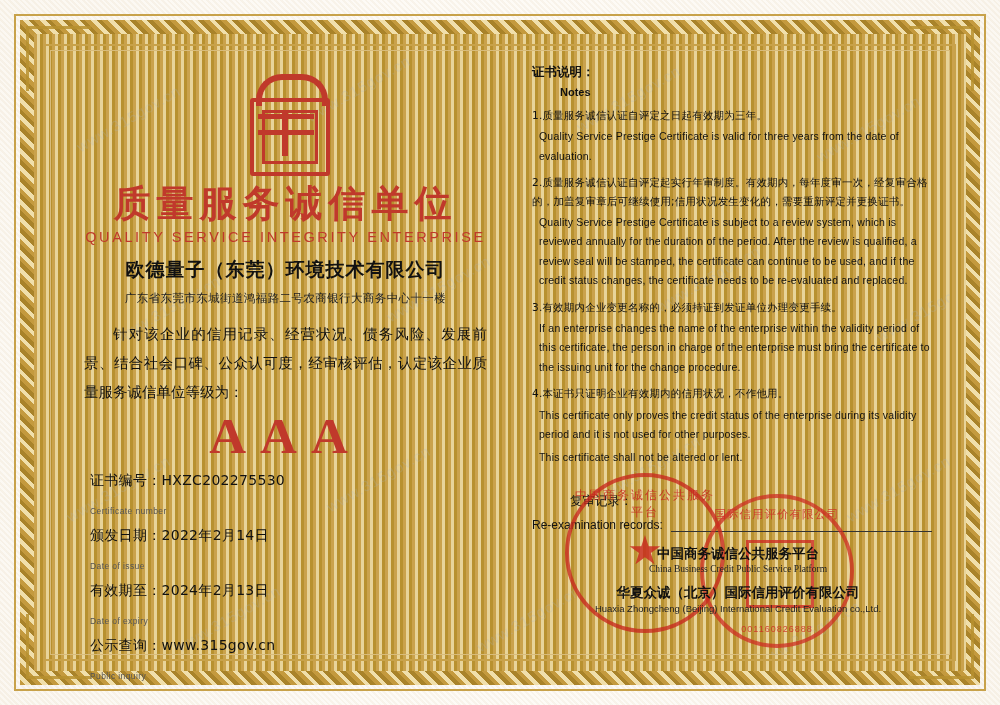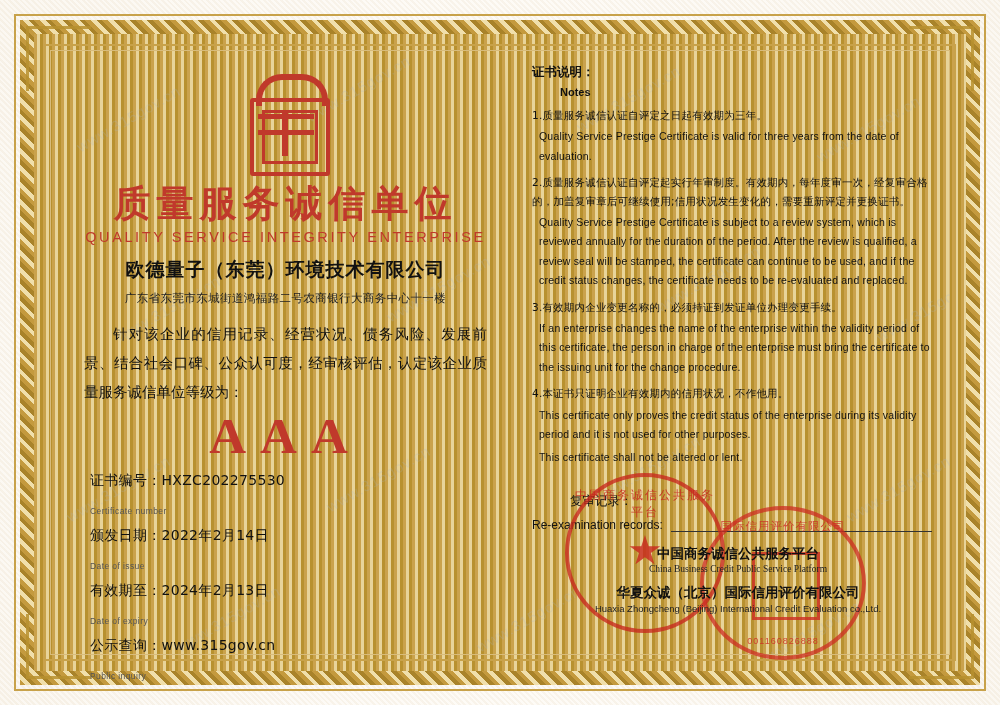--- a/index.html
+++ b/index.html
@@ -140,23 +140,22 @@
   .stamp1 .inner-star{
     position:absolute;left:50%;top:48%;transform:translate(-50%,-50%);
     color:rgba(200,40,30,.8);font-size:40px;line-height:1;
   }
   .stamp1 .arc-top{
     position:absolute;left:0;top:10px;width:100%;text-align:center;
     font-size:12px;color:rgba(200,40,30,.85);font-family:"DejaVu Sans", sans-serif;
     letter-spacing:2px;
   }
   .stamp2{
-    left:700px;top:506px;width:146px;height:146px;
+    left:700px;top:494px;width:146px;height:146px;
     border:4px solid rgba(205,45,35,.75);
-    padding-left:12px;
   }
   .stamp2 .sq{
     position:absolute;left:50%;top:50%;width:62px;height:62px;margin:-31px 0 0 -31px;
     border:3px solid rgba(205,45,35,.8);transform:rotate(0deg);
   }
   .stamp2 .arc-top{
     position:absolute;left:0;top:9px;width:100%;text-align:center;
     font-size:11.5px;color:rgba(205,45,35,.85);font-family:"DejaVu Sans", sans-serif;letter-spacing:1px;
   }
   .stamp2 .code{

